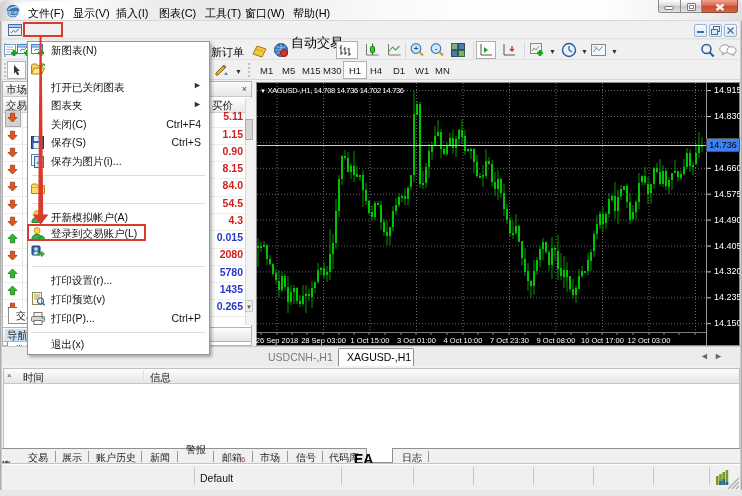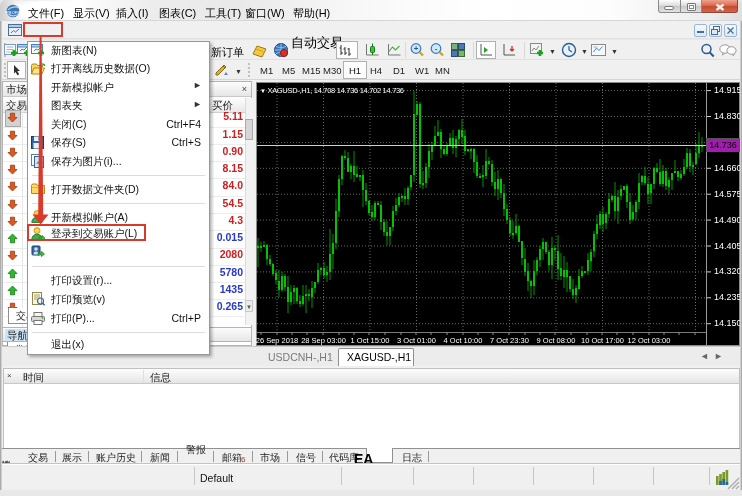--- a/index.html
+++ b/index.html
@@ -277,21 +277,21 @@
       <div style="position:absolute;left:3px;top:3px;color:#fff;font-size:7.5px;letter-spacing:-0.3px;white-space:nowrap"><span style="font-size:6px">▼</span> XAGUSD-,H1, 14.708 14.736 14.702 14.736</div>
       <div class="plab" style="top:2.1px">14.915</div>
       <div class="plab" style="top:28.0px">14.830</div>
       <div class="plab" style="top:79.8px">14.660</div>
       <div class="plab" style="top:105.7px">14.575</div>
       <div class="plab" style="top:131.6px">14.490</div>
       <div class="plab" style="top:157.5px">14.405</div>
       <div class="plab" style="top:183.4px">14.320</div>
       <div class="plab" style="top:209.3px">14.235</div>
       <div class="plab" style="top:235.2px">14.150</div>
-      <div style="position:absolute;left:449px;top:54.6px;width:34px;height:14px;background:#a21caf;color:#000;font-size:9px;line-height:13px;text-align:center;border:1px solid #555">14.736</div>
+      <div style="position:absolute;left:449px;top:54.6px;width:34px;height:14px;background:#3b82f6;color:#000;font-size:9px;line-height:13px;text-align:center;border:1px solid #555">14.736</div>
       <div class="tlab" style="left:-13.0px">26 Sep 2018</div>
       <div class="tlab" style="left:33.5px">28 Sep 03:00</div>
       <div class="tlab" style="left:80.0px">1 Oct 15:00</div>
       <div class="tlab" style="left:126.5px">3 Oct 01:00</div>
       <div class="tlab" style="left:173.0px">4 Oct 10:00</div>
       <div class="tlab" style="left:219.5px">7 Oct 23:30</div>
       <div class="tlab" style="left:266.0px">9 Oct 08:00</div>
       <div class="tlab" style="left:312.5px">10 Oct 17:00</div>
       <div class="tlab" style="left:359.0px">12 Oct 03:00</div>
     </div>
@@ -359,47 +359,45 @@
       <div style="position:absolute;left:4px;right:4px;top:161px;border-top:1px solid #dcdcdc"></div>
       <div style="position:absolute;left:4px;right:4px;top:224px;border-top:1px solid #dcdcdc"></div>
       <div style="position:absolute;left:4px;right:4px;top:290px;border-top:1px solid #dcdcdc"></div>
       <div class="mi" style="top:-0.5px">新图表(N)</div>
       <svg class="ic" style="left:2px;top:0.0px" width="16" height="16">
         <rect x="1.5" y="2.5" width="11" height="9" fill="#fff" stroke="#4a7ebb"></rect>
         <rect x="1.5" y="2.5" width="11" height="2.5" fill="#b8d2ee" stroke="#4a7ebb"></rect>
         <path d="M4 9l2-2 2 1 3-3" stroke="#4a7ebb" fill="none"></path>
         <path d="M11 8v6M8 11h6" stroke="#18a018" stroke-width="2.6"></path>
       </svg>
-      <div class="mi" style="top:18.0px">打开离线历史数据(O)</div>
       <svg class="ic" style="left:2px;top:18.5px" width="16" height="16">
         <path d="M1.5 13L1.5 4.5 2.5 3h4l1 1.5h5V6" fill="#f7d46a" stroke="#b8860b"></path>
         <path d="M1.5 13l2.5-6h10.5l-2.6 6z" fill="#ffe48a" stroke="#b8860b"></path>
         <path d="M12 3c2 0 2.6.8 2.6 2" stroke="#2ba02b" fill="none" stroke-width="1.3"></path>
       </svg>
-      <div class="mi" style="top:36.5px">开新模拟帐户</div>
+      <div class="mi" style="top:36.5px">打开已关闭图表</div>
       <div style="position:absolute;right:7px;top:38.0px;font-size:9px;color:#333">►</div>
       <div class="mi" style="top:55.0px">图表夹</div>
       <div style="position:absolute;right:7px;top:56.5px;font-size:9px;color:#333">►</div>
       <div class="mi" style="top:73.5px">关闭(C)</div>
       <div class="msc" style="top:73.5px">Ctrl+F4</div>
       <div class="mi" style="top:92.0px">保存(S)</div>
       <div class="msc" style="top:92.0px">Ctrl+S</div>
       <svg class="ic" style="left:2px;top:92.5px" width="16" height="16">
         <rect x="1.5" y="1.5" width="12" height="12" fill="#3465a4" stroke="#1a3a66"></rect>
         <rect x="4" y="1.5" width="7" height="4.5" fill="#e8f0fa"></rect>
         <rect x="3.5" y="8" width="8" height="5.5" fill="#e8f0fa"></rect>
         <rect x="8.5" y="2.2" width="2" height="3" fill="#3465a4"></rect>
       </svg>
       <div class="mi" style="top:110.5px">保存为图片(i)...</div>
       <svg class="ic" style="left:2px;top:111.0px" width="16" height="16">
         <rect x="1.5" y="1.5" width="9" height="11" fill="#fff" stroke="#5a7ea8"></rect>
         <rect x="4.5" y="3.5" width="9" height="11" fill="#dbe8f6" stroke="#3465a4"></rect>
         <path d="M6 11l2-3 2 2 2-2 1.5 3z" fill="#6a9fd8"></path>
       </svg>
-      <div class="mi" style="top:138.5px">打开数据文件夹(D)</div>
       <svg class="ic" style="left:2px;top:139.0px" width="16" height="16">
         <path d="M1.5 12.5v-8l1-1.5h4l1 1.5h7v8z" fill="#ffd966" stroke="#b8860b"></path>
         <path d="M1.5 6.5h13" stroke="#e0b040"></path>
       </svg>
       <div class="mi" style="top:166.5px">开新模拟帐户(A)</div>
       <svg class="ic" style="left:2px;top:167.0px" width="16" height="16">
         <circle cx="7" cy="4.6" r="3" fill="#ffd24a" stroke="#b8860b" stroke-width="0.8"></circle>
         <path d="M1.8 13.5c0-3.4 2.3-5.2 5.2-5.2s5.2 1.8 5.2 5.2z" fill="#3fae49" stroke="#1c6e28" stroke-width="0.8"></path>
       </svg>
       <div class="mi" style="top:183.0px">登录到交易账户(L)</div>

